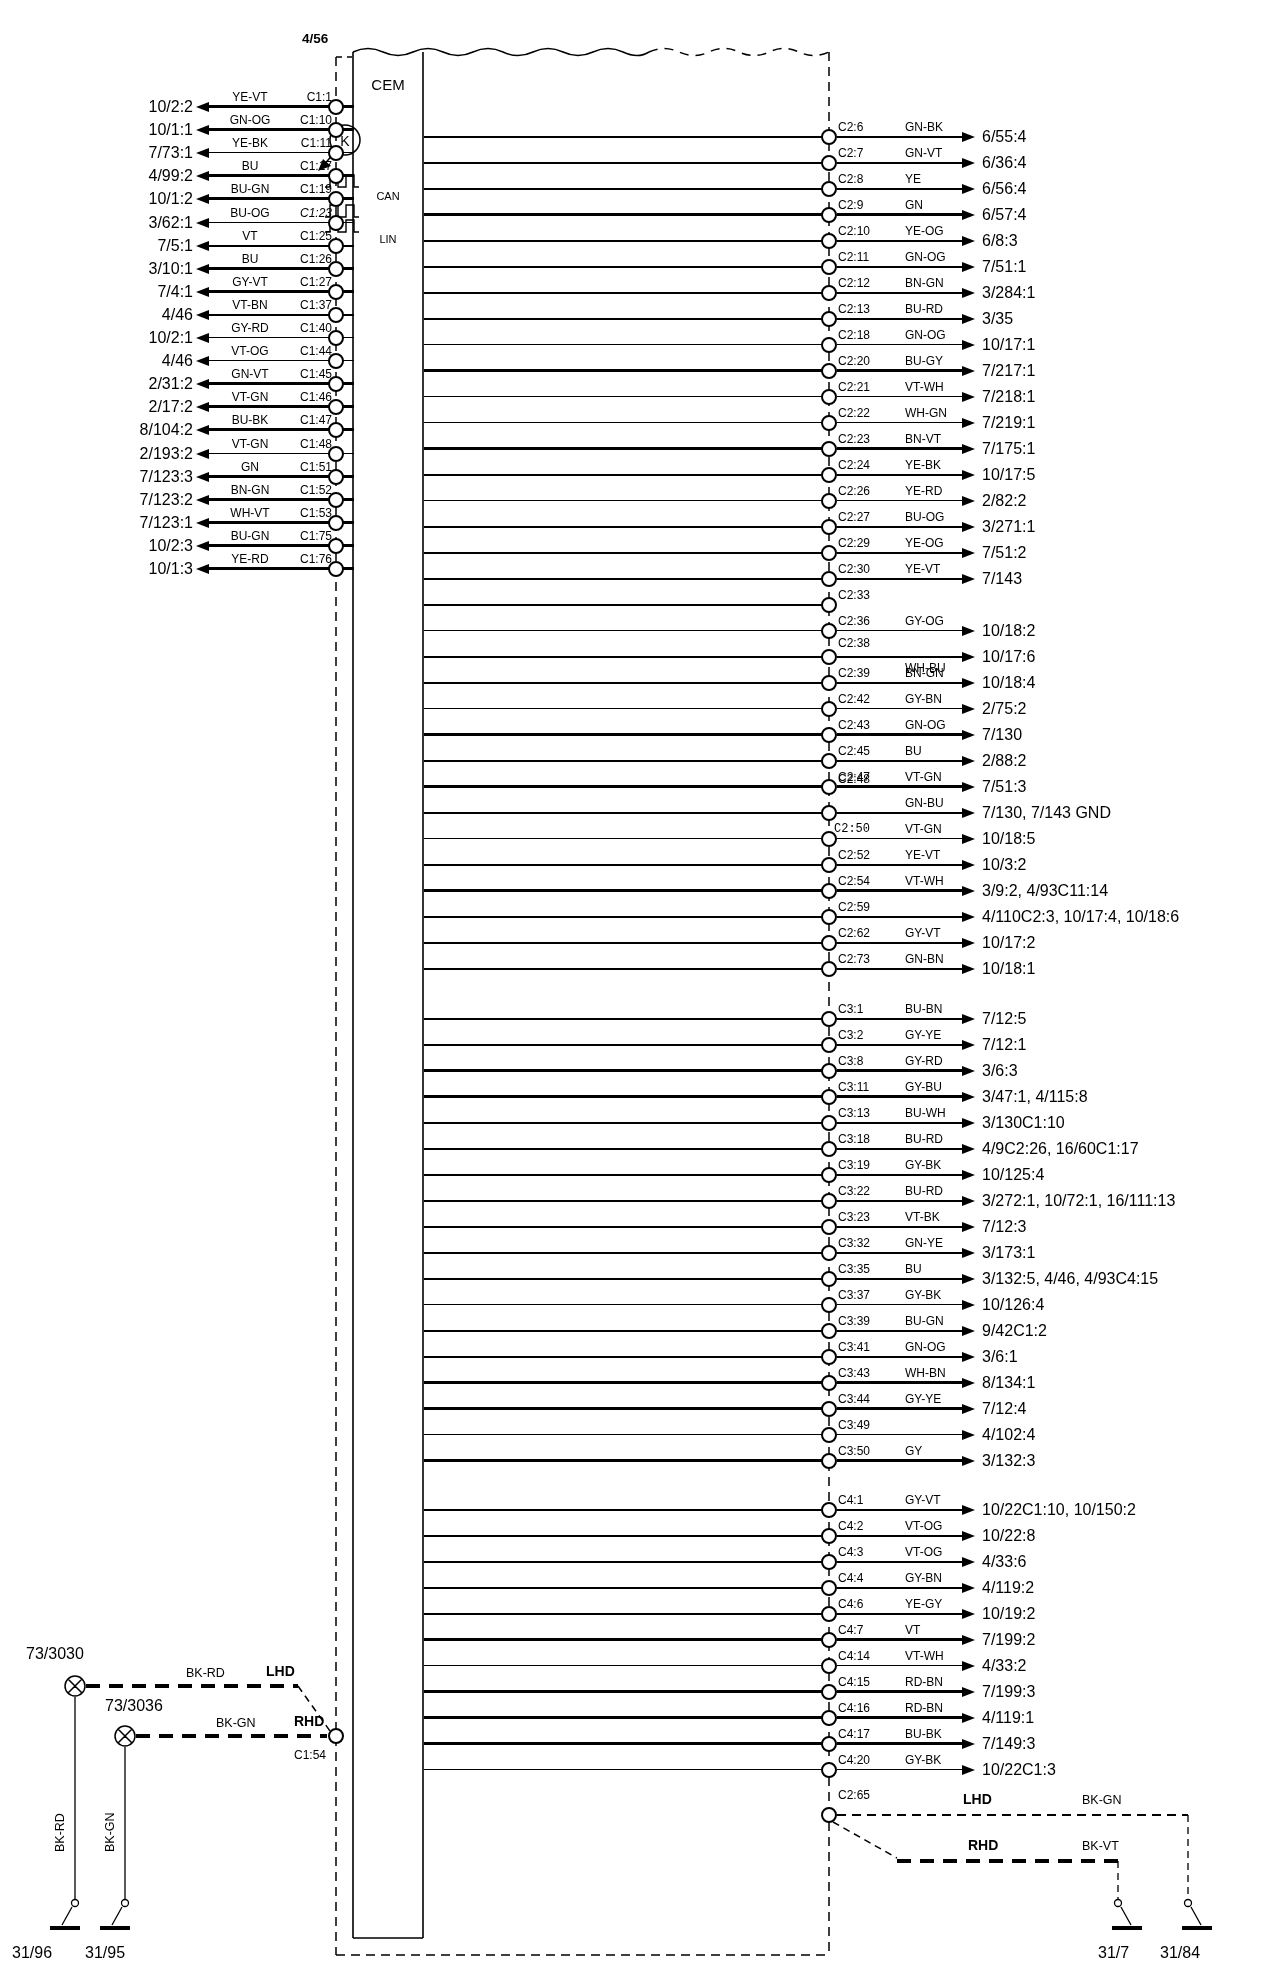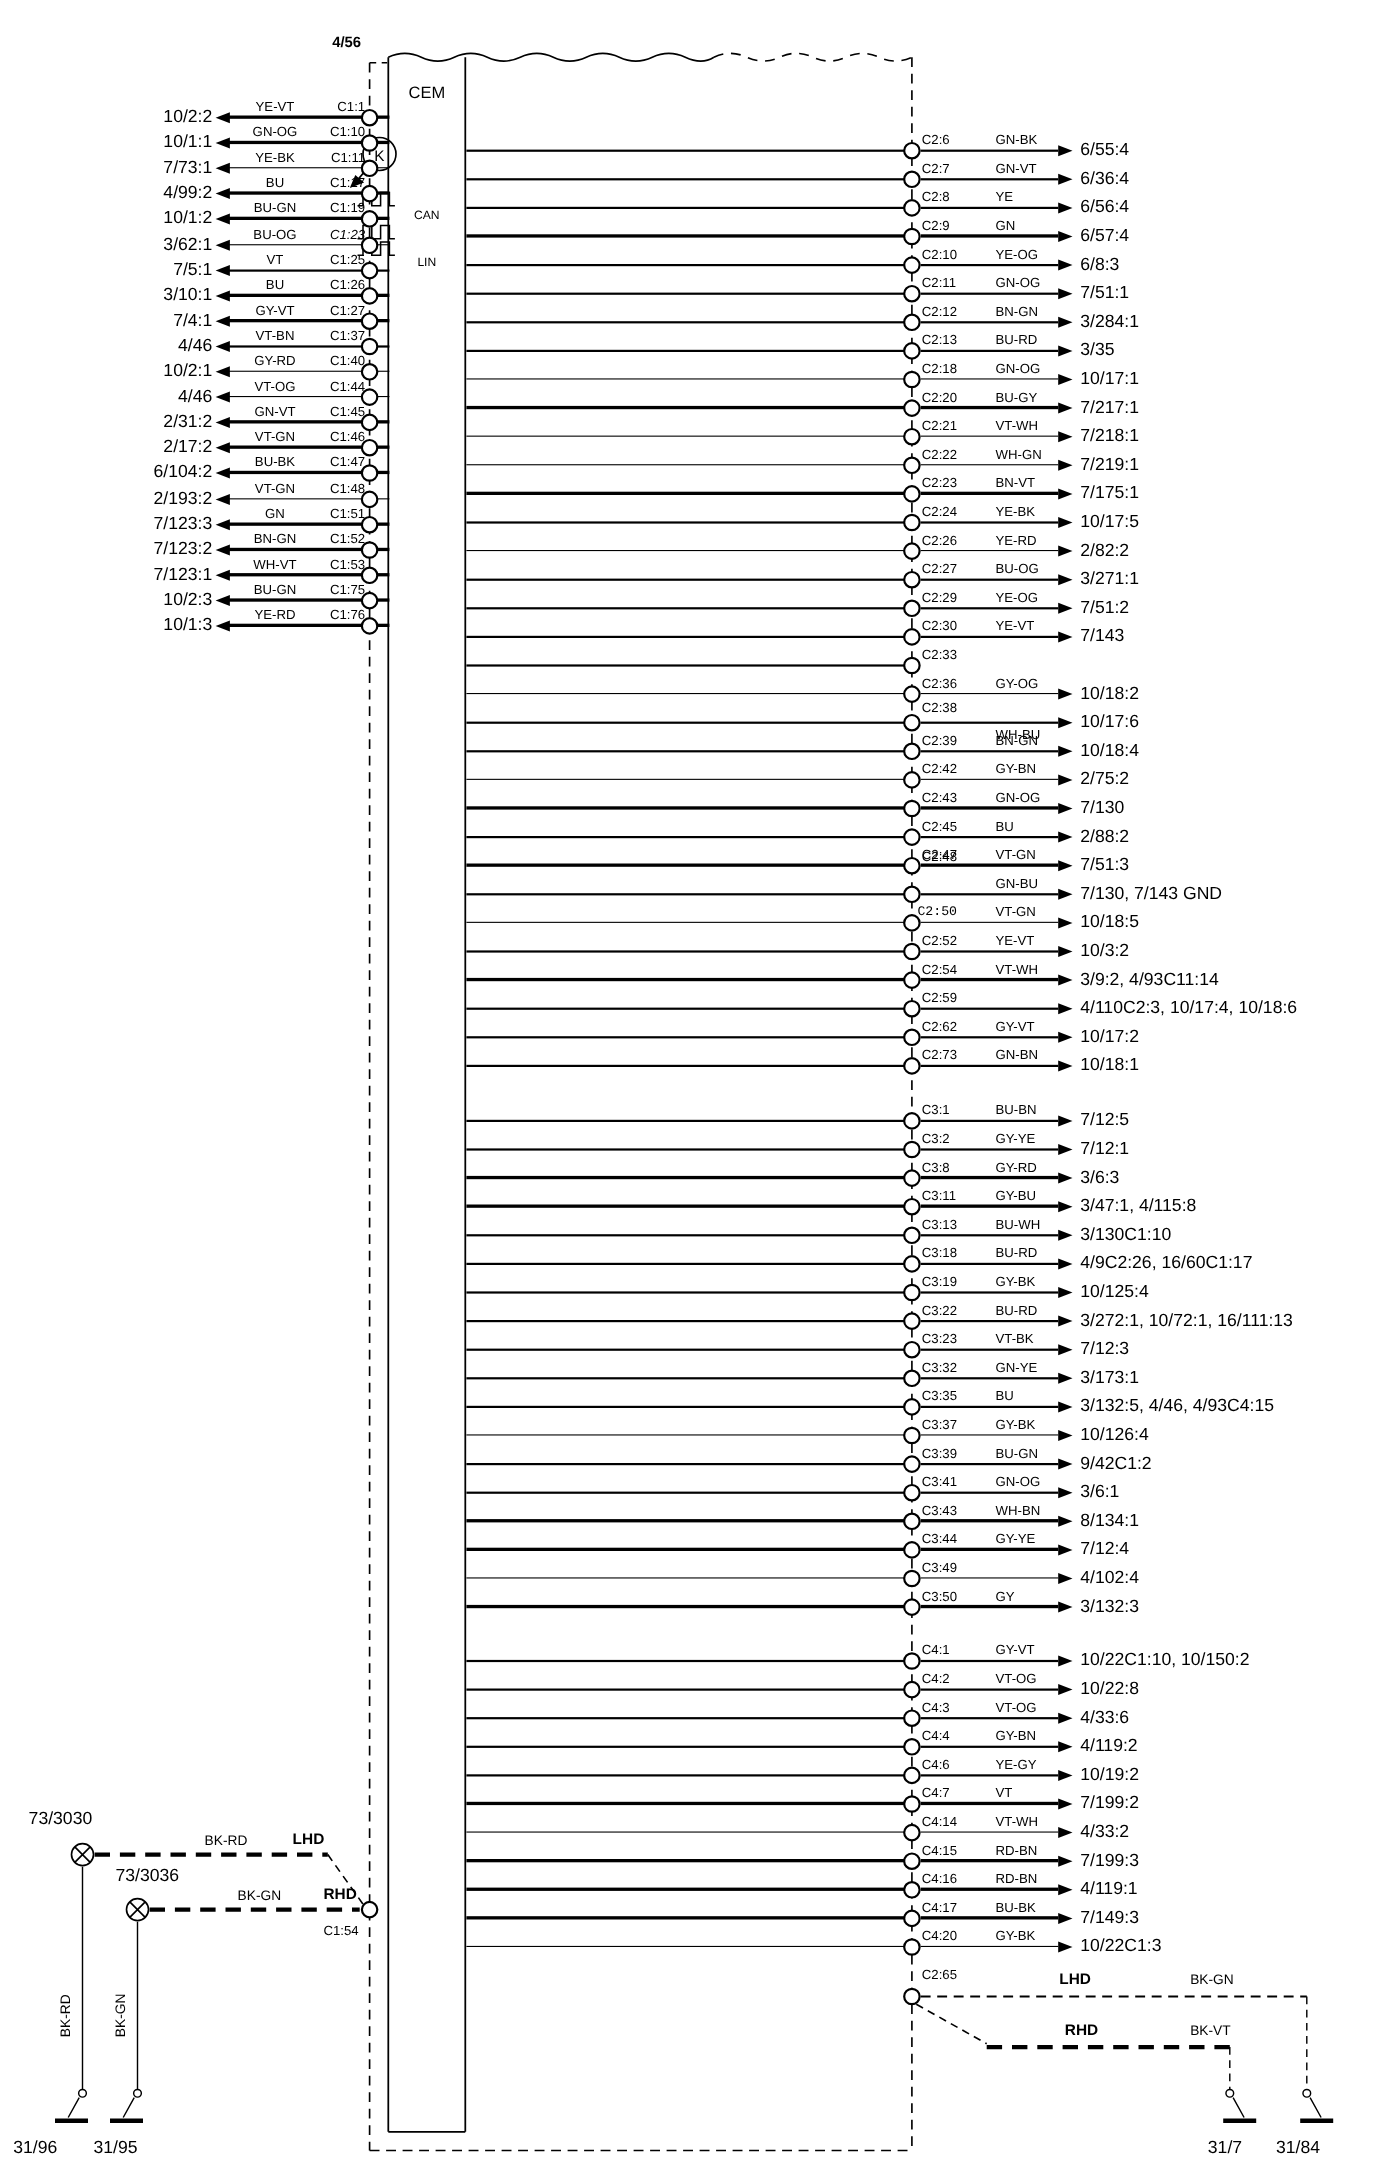--- a/index.html
+++ b/index.html
@@ -155,21 +155,21 @@
       <div class="abs line" style="left:206px;top:382px;width:148px;height:3px;"></div>
       <div class="abs lbl tc" style="left:212px;top:367px;width:76px;">GN-VT</div>
       <div class="abs lbl tr" style="left:276px;top:367px;width:56px;">C1:45</div>
       <div class="abs pin" style="left:328px;top:376px;"></div>
       <div class="abs dest tr" style="left:55px;top:398px;width:138px;">2/17:2</div>
       <div class="abs arr-l" style="left:196px;top:402px;"></div>
       <div class="abs line" style="left:206px;top:405px;width:148px;height:3px;"></div>
       <div class="abs lbl tc" style="left:212px;top:390px;width:76px;">VT-GN</div>
       <div class="abs lbl tr" style="left:276px;top:390px;width:56px;">C1:46</div>
       <div class="abs pin" style="left:328px;top:399px;"></div>
-      <div class="abs dest tr" style="left:55px;top:421px;width:138px;">6/104:2</div>
+      <div class="abs dest tr" style="left:55px;top:421px;width:138px;">8/104:2</div>
       <div class="abs arr-l" style="left:196px;top:425px;"></div>
       <div class="abs line" style="left:206px;top:428px;width:148px;height:3px;"></div>
       <div class="abs lbl tc" style="left:212px;top:413px;width:76px;">BU-BK</div>
       <div class="abs lbl tr" style="left:276px;top:413px;width:56px;">C1:47</div>
       <div class="abs pin" style="left:328px;top:422px;"></div>
       <div class="abs dest tr" style="left:55px;top:445px;width:138px;">2/193:2</div>
       <div class="abs arr-l" style="left:196px;top:449px;"></div>
       <div class="abs line" style="left:206px;top:453px;width:148px;height:1px;"></div>
       <div class="abs lbl tc" style="left:212px;top:437px;width:76px;">VT-GN</div>
       <div class="abs lbl tr" style="left:276px;top:437px;width:56px;">C1:48</div>

